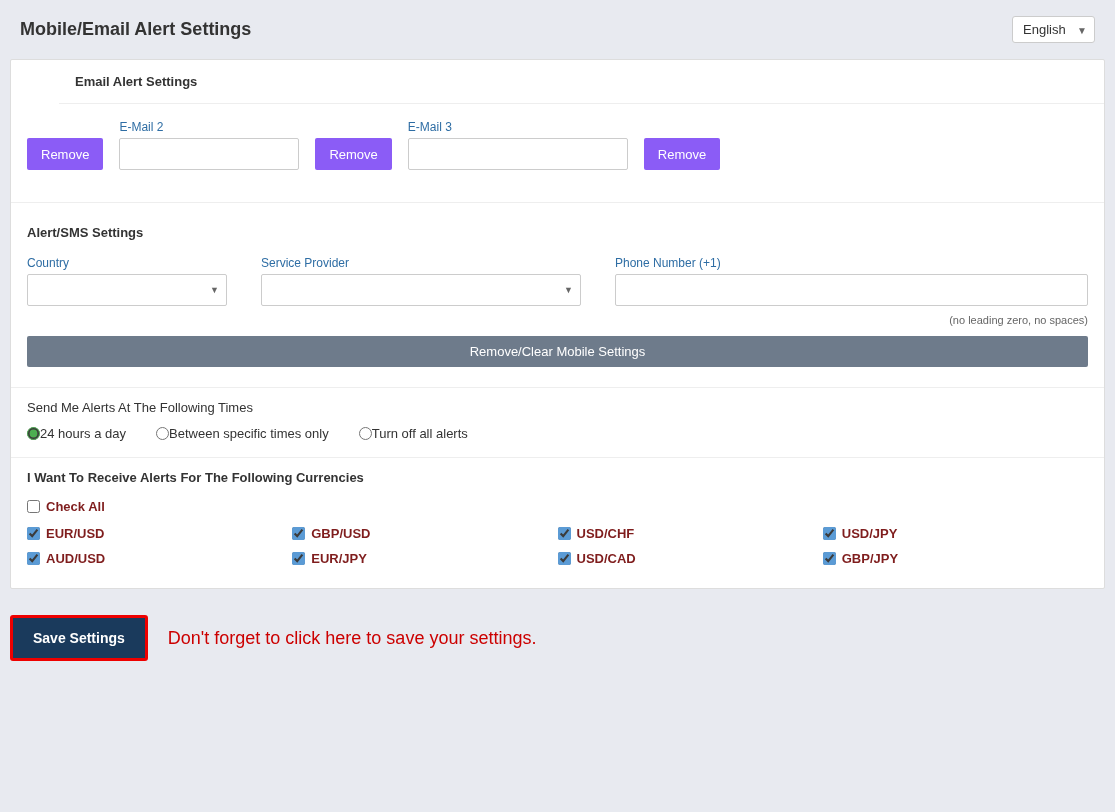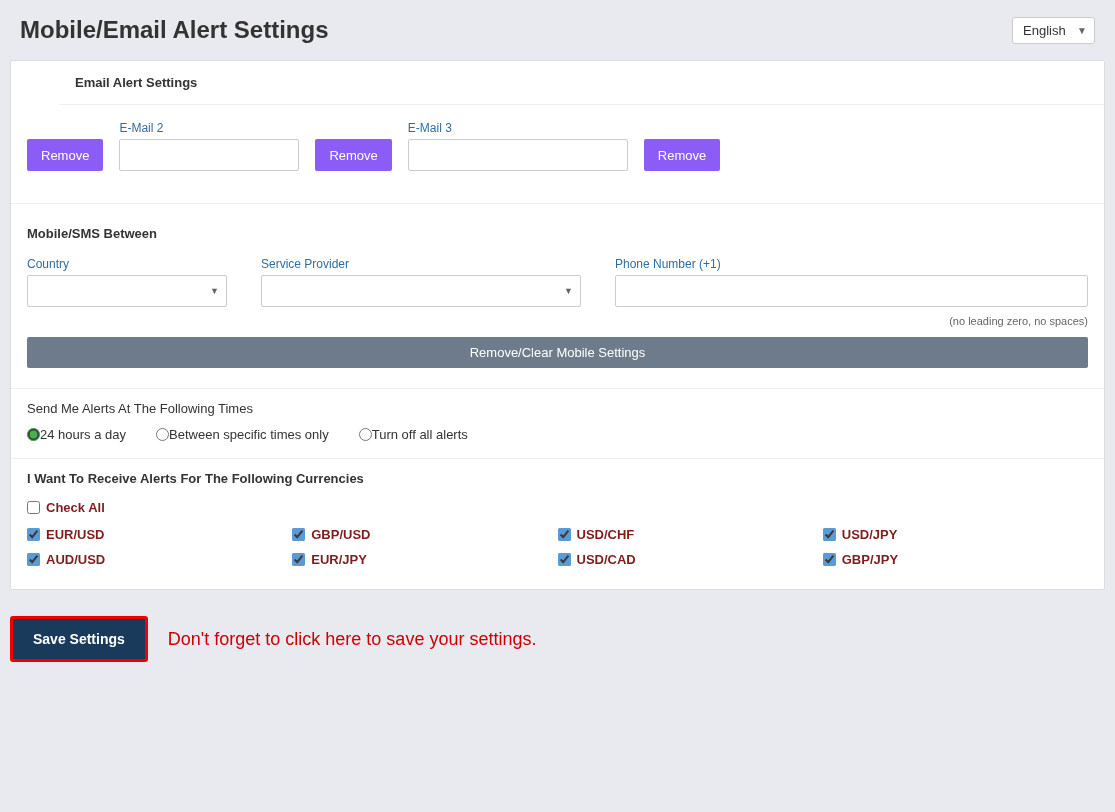--- a/index.html
+++ b/index.html
@@ -10,21 +10,21 @@
       min-height: 812px;
     }
     .page-header {
       background: #e8eaf0;
       padding: 16px 20px;
       display: flex;
       align-items: center;
       justify-content: space-between;
     }
     .page-title {
-      font-size: 24px;
+      font-size: 18px;
       font-weight: bold;
       color: #333;
     }
     .lang-select-wrapper {
       position: relative;
       display: inline-block;
     }
     .lang-select {
       appearance: none;
       -webkit-appearance: none;
@@ -295,21 +295,21 @@
       <div class="form-group">
         <label class="form-label">E-Mail 3</label>
         <input class="form-input email-input" type="text" value="" style="width: 220px;">
       </div>
       <button class="btn-remove">Remove</button>
     </div>
   </div>
 
   <hr class="divider">
   <div class="sms-section-header">
-    <span>Mobile/SMS Between</span>
+    <span>Alert/SMS Settings</span>
   </div>
   <div class="sms-body">
     <div class="three-col-row">
 
       <div class="form-group col-country">
         <label class="form-label">Country</label>
         <div class="select-wrapper">
           <select class="form-select">
             <option value=""></option>
           </select>

